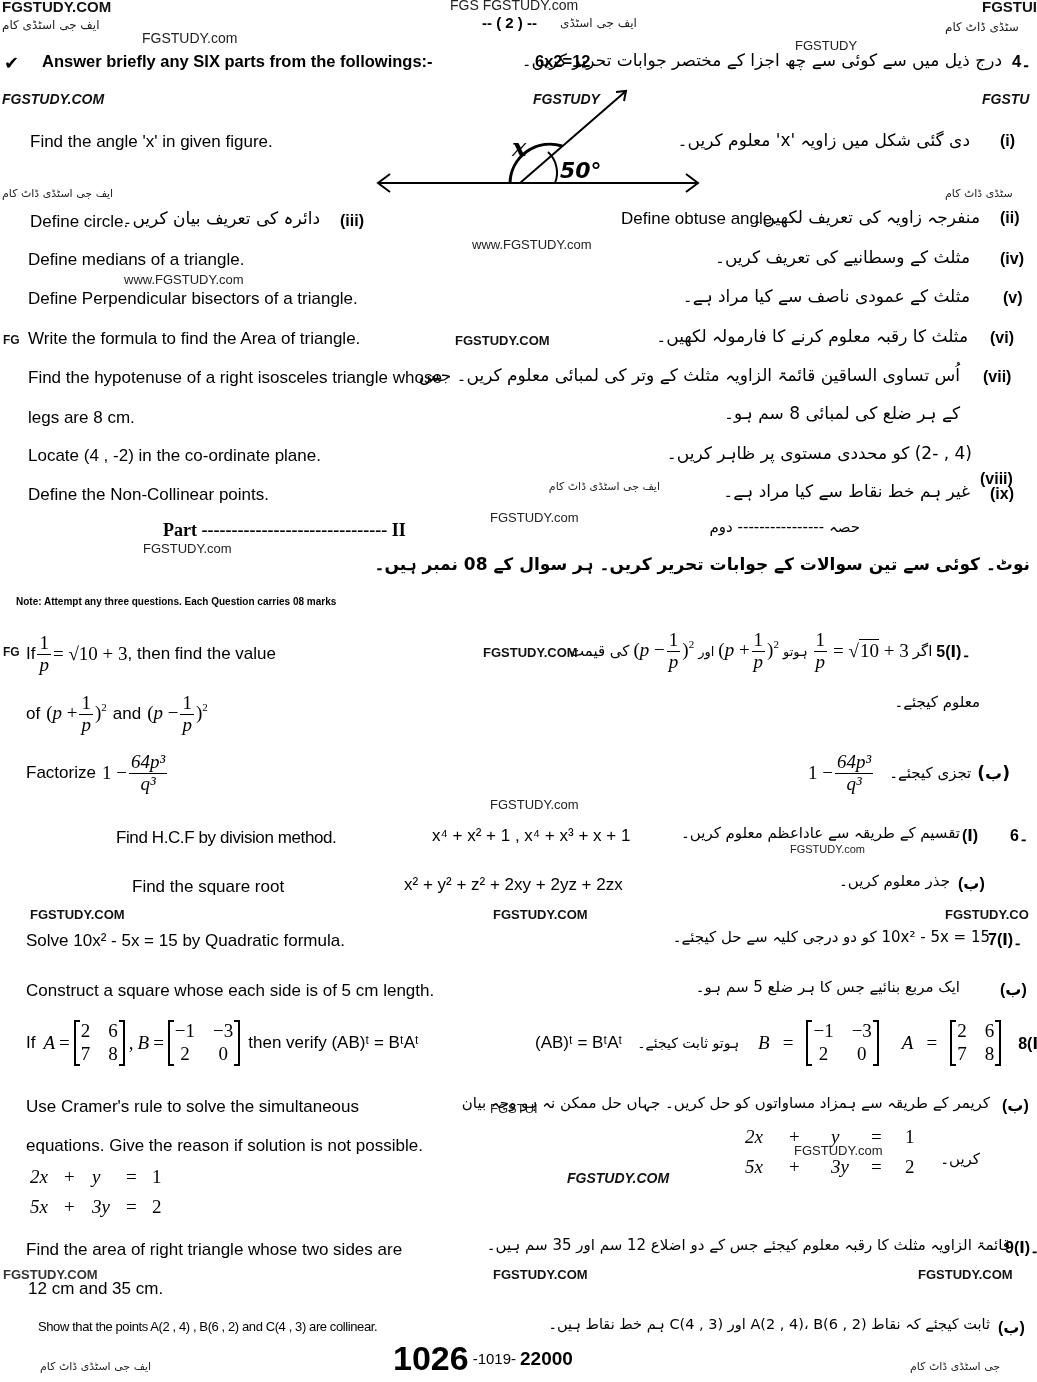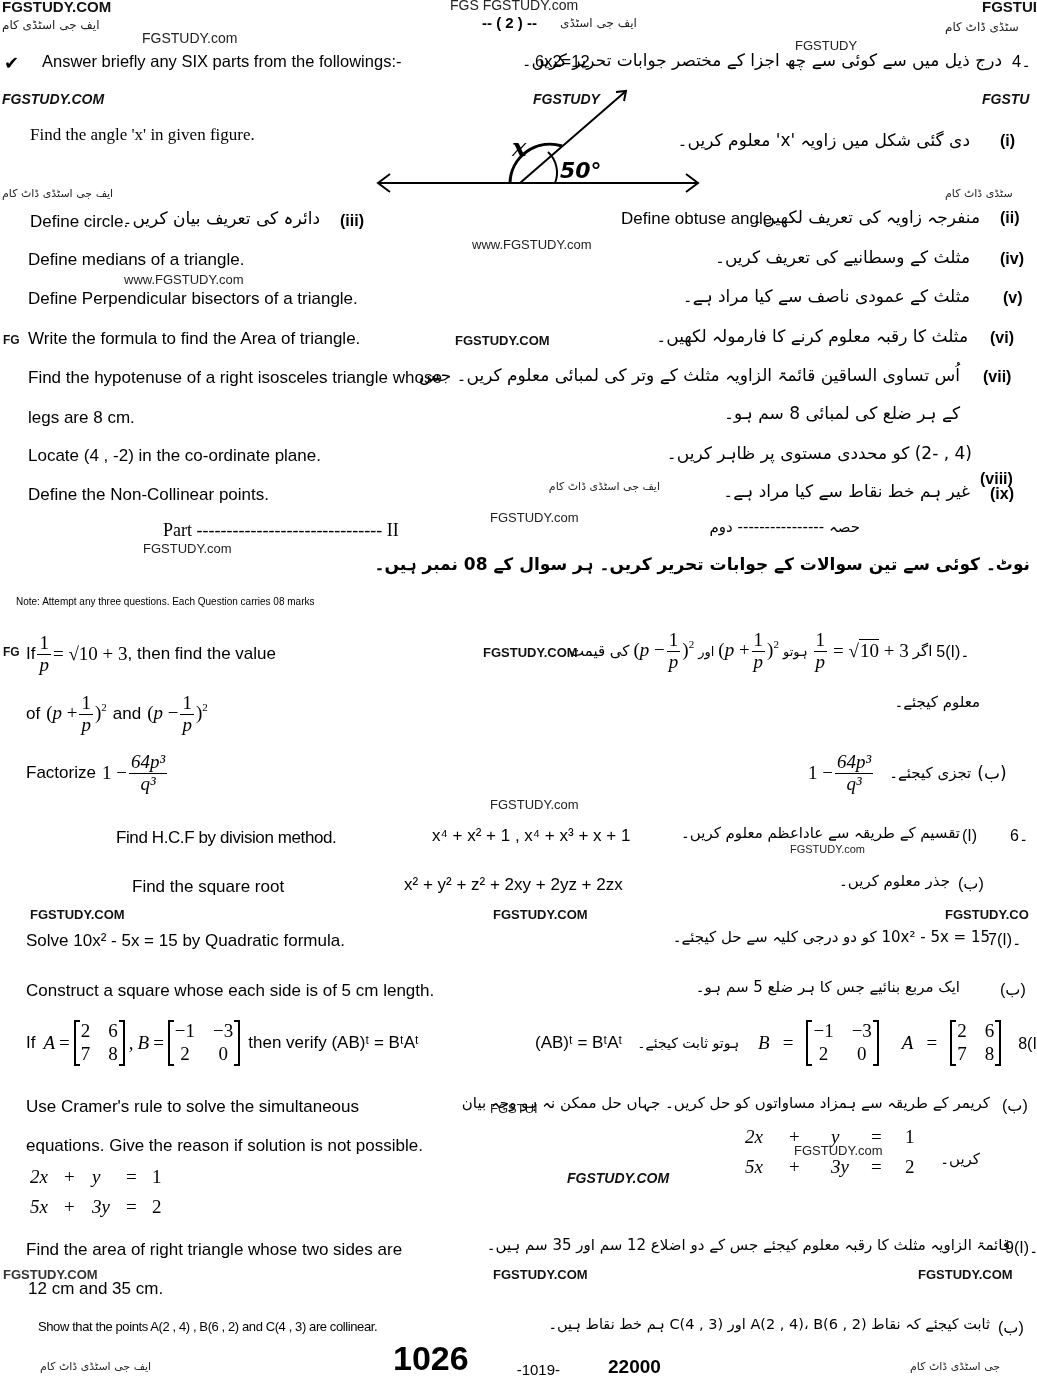--- a/index.html
+++ b/index.html
@@ -5,21 +5,21 @@
   html,body{margin:0;padding:0;background:#fff;}
   body{width:1037px;height:1382px;position:relative;overflow:hidden;color:#000;font-family:"Liberation Sans","DejaVu Sans",sans-serif;}
   .abs{position:absolute;white-space:nowrap;}
   .wm{font-family:"Liberation Sans",sans-serif;font-weight:bold;font-size:14px;color:#111;}
   .wm-i{font-style:italic;}
   .wm-thin{font-weight:normal;font-size:13px;color:#222;}
   .en{font-size:17px;font-family:"Liberation Sans",sans-serif;}
   .ur{font-family:"DejaVu Sans",sans-serif;font-size:17px;direction:rtl;unicode-bidi:isolate;}
   .ur-s{font-family:"DejaVu Sans",sans-serif;font-size:11px;direction:rtl;color:#222;}
   .num{font-weight:bold;font-size:16px;}
-  .bold{font-weight:normal;}
+  .bold{font-weight:bold;}
   .serif{font-family:"Liberation Serif",serif;}
   .math{font-family:"Liberation Serif",serif;font-size:19px;}
   .mi{font-style:italic;}
   .frac{display:inline-flex;flex-direction:column;align-items:center;vertical-align:middle;margin:0 2px;}
   .frac .n{border-bottom:1px solid #000;padding:0 2px;line-height:1.1;}
   .frac .d{line-height:1.1;}
   .matrix{display:inline-grid;grid-template-columns:auto auto;column-gap:18px;row-gap:0;padding:0 5px;border-left:2px solid #000;border-right:2px solid #000;position:relative;vertical-align:middle;font-family:"Liberation Serif",serif;font-size:19px;line-height:1.2;}
   .matrix::before,.matrix::after{content:"";position:absolute;top:0;bottom:0;width:6px;border-top:2px solid #000;border-bottom:2px solid #000;}
   .matrix::before{left:-2px;border-left:none;}
   .matrix::after{right:-2px;}
@@ -55,21 +55,21 @@
   <polyline points="20,88 8,97 20,106" fill="none" stroke="#000" stroke-width="2"></polyline>
   <polyline points="316,88 328,97 316,106" fill="none" stroke="#000" stroke-width="2"></polyline>
   <line x1="150" y1="97" x2="256" y2="5" stroke="#000" stroke-width="2"></line>
   <polyline points="246,6 256,5 254,15" fill="none" stroke="#000" stroke-width="2"></polyline>
   <path d="M 140 97 A 40 40 0 0 1 192 60" fill="none" stroke="#000" stroke-width="3"></path>
   <path d="M 178 66 A 28 28 0 0 1 185 97" fill="none" stroke="#000" stroke-width="2"></path>
   <text x="142" y="70" font-family="DejaVu Serif, serif" font-style="italic" font-weight="bold" font-size="24">x</text>
   <text x="190" y="92" font-family="DejaVu Sans, sans-serif" font-style="italic" font-weight="bold" font-size="22">50°</text>
 </svg>
 
-<div class="abs en" style="left:30px;top:125px;font-family:Liberation Serif, serif;">Find the angle 'x' in given figure.</div>
+<div class="abs en" style="left:30px;top:132px;">Find the angle 'x' in given figure.</div>
 <div class="abs ur" style="left:680px;top:130px;width:290px;text-align:right;">دی گئی شکل میں زاویہ 'x' معلوم کریں۔</div>
 <div class="abs num" style="left:1000px;top:132px;">(i)</div>
 
 <div class="abs ur-s" style="left:2px;top:187px;">ایف جی اسٹڈی ڈاٹ کام</div>
 <div class="abs ur-s" style="left:945px;top:187px;">سٹڈی ڈاٹ کام</div>
 
 <div class="abs en" style="left:30px;top:212px;">Define circle.</div>
 <div class="abs ur" style="left:150px;top:208px;width:170px;text-align:right;">دائرہ کی تعریف بیان کریں۔</div>
 <div class="abs num" style="left:340px;top:212px;">(iii)</div>
 <div class="abs en" style="left:621px;top:209px;">Define obtuse angle.</div>
@@ -285,18 +285,18 @@
 <div class="abs wm" style="left:3px;top:1267px;font-size:13px;color:#333;">FGSTUDY.COM</div>
 <div class="abs wm" style="left:493px;top:1267px;font-size:13px;">FGSTUDY.COM</div>
 <div class="abs wm" style="left:918px;top:1267px;font-size:13px;">FGSTUDY.COM</div>
 <div class="abs en" style="left:28px;top:1279px;">12 cm and 35 cm.</div>
 
 <div class="abs" style="left:26px;top:1319px;font-size:13px;letter-spacing:-0.4px;margin-left:12px;">Show that the points A(2 , 4) , B(6 , 2) and C(4 , 3) are collinear.</div>
 <div class="abs ur" style="left:530px;top:1316px;width:460px;text-align:right;font-size:14.5px;">ثابت کیجئے کہ نقاط A(2 , 4)، B(6 , 2) اور C(4 , 3) ہم خط نقاط ہیں۔</div>
 <div class="abs bold" style="left:998px;top:1318px;font-size:16px;">(ب)</div>
 
 <div class="abs ur-s" style="left:40px;top:1360px;">ایف جی اسٹڈی ڈاٹ کام</div>
-<div class="abs" style="left:393px;top:1339px;display:flex;align-items:flex-end;gap:44px;">
+<div class="abs" style="left:393px;top:1339px;display:flex;align-items:center;">
   <span style="font-weight:bold;font-size:34px;">1026</span>
   <span style="font-size:15px;margin:0 4px;">-1019-</span>
   <span style="font-weight:bold;font-size:19px;">22000</span>
 </div>
 <div class="abs ur-s" style="left:910px;top:1360px;">جی اسٹڈی ڈاٹ کام</div>
 
 </body></html>

